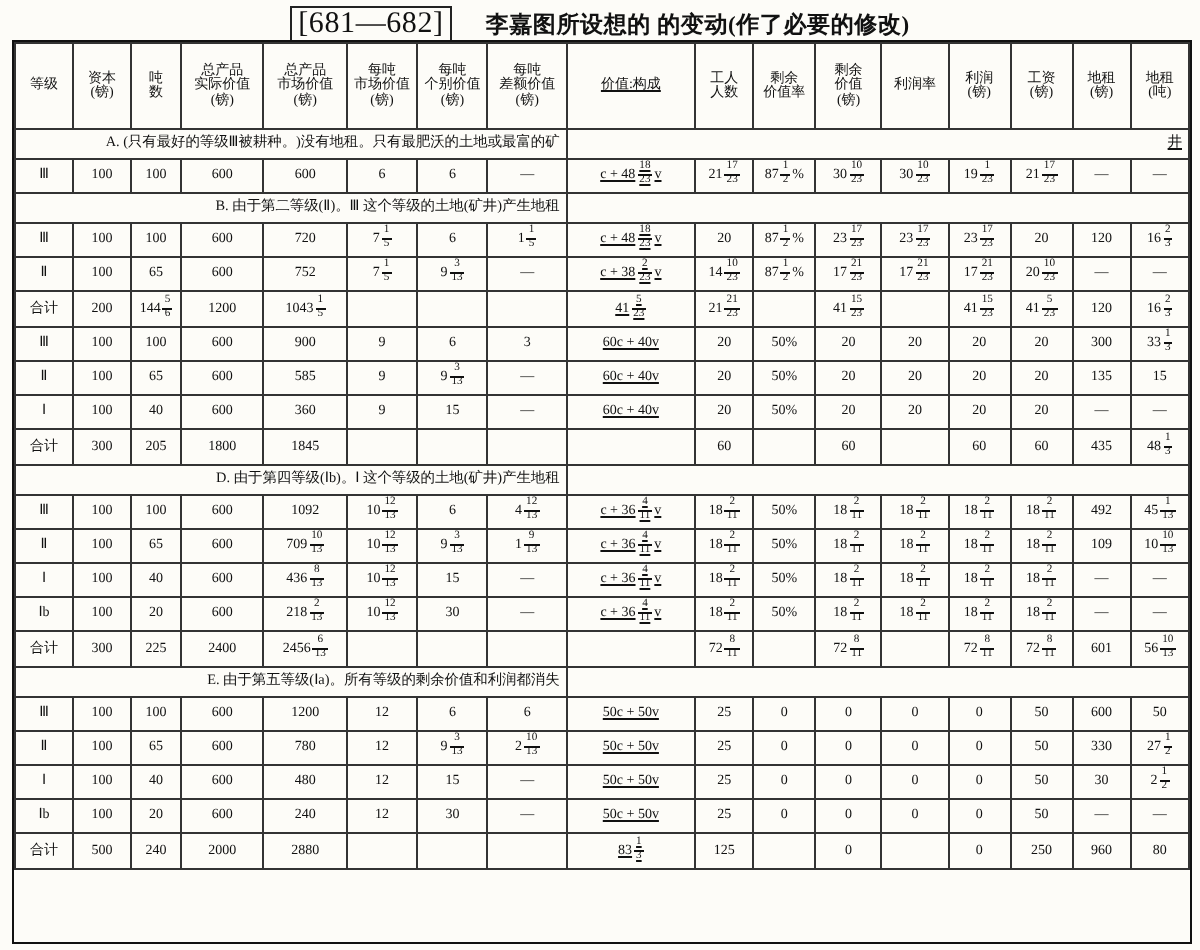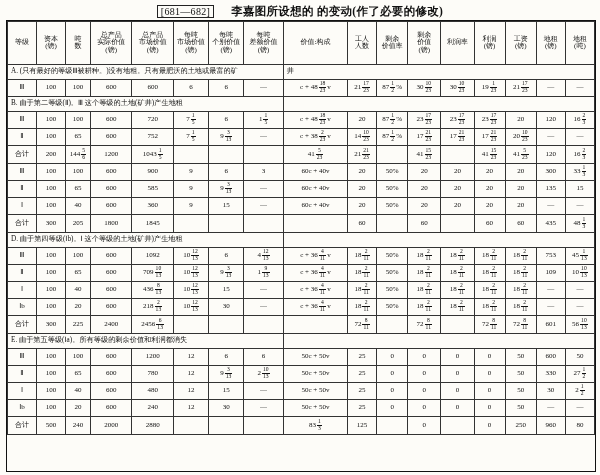--- a/index.html
+++ b/index.html
@@ -11,33 +11,33 @@
     overflow:hidden;
   }
   .page{position:relative;width:600px;height:475px;}
   .header{
     text-align:center;
     font-size:11.5px;
     font-weight:bold;
     padding-top:4px;
     letter-spacing:0.3px;
   }
-  .header .pg{font-size:10px;font-weight:normal;border:1px solid #222;padding:0 3px;margin-right:17px;}
+  .header .pg{font-size:15px;font-weight:normal;border:1px solid #222;padding:0 3px;margin-right:17px;}
   .tablewrap{
     position:absolute;top:20px;left:6px;width:588px;height:450px;
     border-top:1.6px solid #111;border-bottom:1.6px solid #111;
     border-left:1px solid #111;border-right:1px solid #111;
   }
   table{border-collapse:collapse;width:100%;table-layout:fixed;font-size:7px;}
   td,th{border:0.6px solid #333;vertical-align:middle;text-align:center;padding:0;line-height:1.05;}
   .hdr{font-size:7px;font-weight:normal;height:40px;padding:1px;}
-  .secrow td{text-align:left;padding:1px 3px;font-size:7.2px;height:12px;}
+  .secrow td{text-align:right;padding:1px 3px;font-size:7.2px;height:12px;}
   .rowh{height:17px;}
   .totrow td{height:17px;}
-  .divider{border-left:1.4px solid #111;}
+  .divider{border-left:1.4px solid #111;text-decoration:underline;}
   .frac{display:inline-block;vertical-align:middle;text-align:center;font-size:5.6px;line-height:1;position:relative;top:-0.5px;}
   .frac .n{display:block;border-bottom:0.6px solid #111;padding:0 1px;}
   .frac .d{display:block;padding:0 1px;}
   .cellin{display:flex;align-items:center;justify-content:center;gap:1px;height:100%;}
   .thick-t{border-top:1.3px solid #111;margin-top:40px;}
 </style>
 </head>
 <body>
 
 <div class="page">
@@ -616,21 +616,21 @@
             </td>
       <td>
               <div class="cellin">
                 <span>18</span>
                 <span class="frac">
                   <span class="n">2</span>
                   <span class="d">11</span>
                 </span>
               </div>
             </td>
-      <td>753</td>
+      <td>492</td>
       <td>
               <div class="cellin">
                 <span>45</span>
                 <span class="frac">
                   <span class="n">1</span>
                   <span class="d">13</span>
                 </span>
               </div>
             </td>
     </tr>

